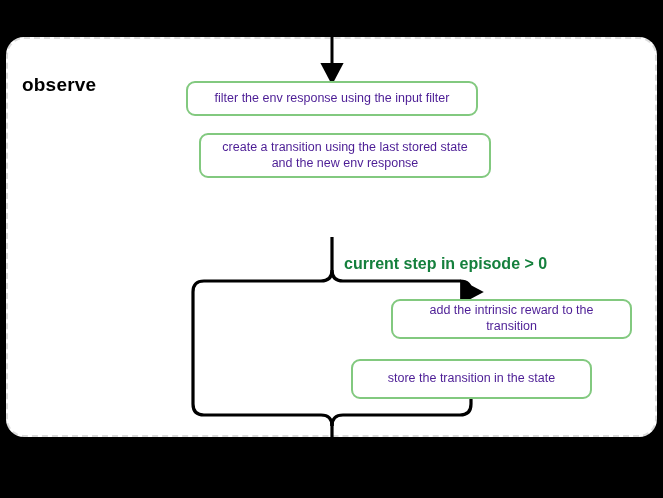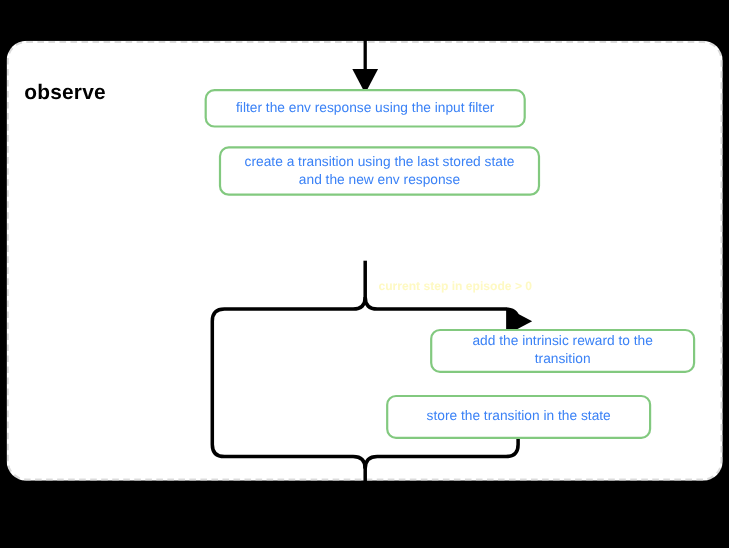--- a/index.html
+++ b/index.html
@@ -42,37 +42,37 @@
     position: absolute;
     box-sizing: border-box;
     background: #ffffff;
     border: 2.5px solid #82c97f;
     border-radius: 9px;
     display: flex;
     align-items: center;
     justify-content: center;
     text-align: center;
     font-size: 12.5px;
-    color: #3b82f6;
+    color: #4c1d95;
     line-height: 1.25;
     padding: 3px 10px;
   }
   #node-filter   { left: 186px; top: 81px;  width: 292px; height: 35px; }
   #node-create   { left: 199px; top: 133px; width: 292px; height: 45px; }
   #node-store-st { left: 186px; top: 200px; width: 292px; height: 37px; }
   #node-add-rew  { left: 351px; top: 299px; width: 241px; height: 40px; margin-left: 40px; }
   #node-store-tr { left: 351px; top: 359px; width: 241px; height: 40px; }
 
   #branch-label {
     position: absolute;
     left: 344px;
     top: 255px;
-    font-size: 11px;
+    font-size: 16px;
     font-weight: bold;
-    color: #fef9c3;
+    color: #15803d;
     white-space: nowrap;
   }
   #edges {
     position: absolute;
     left: 0;
     top: 0;
     width: 663px;
     height: 498px;
     pointer-events: none;
   }

